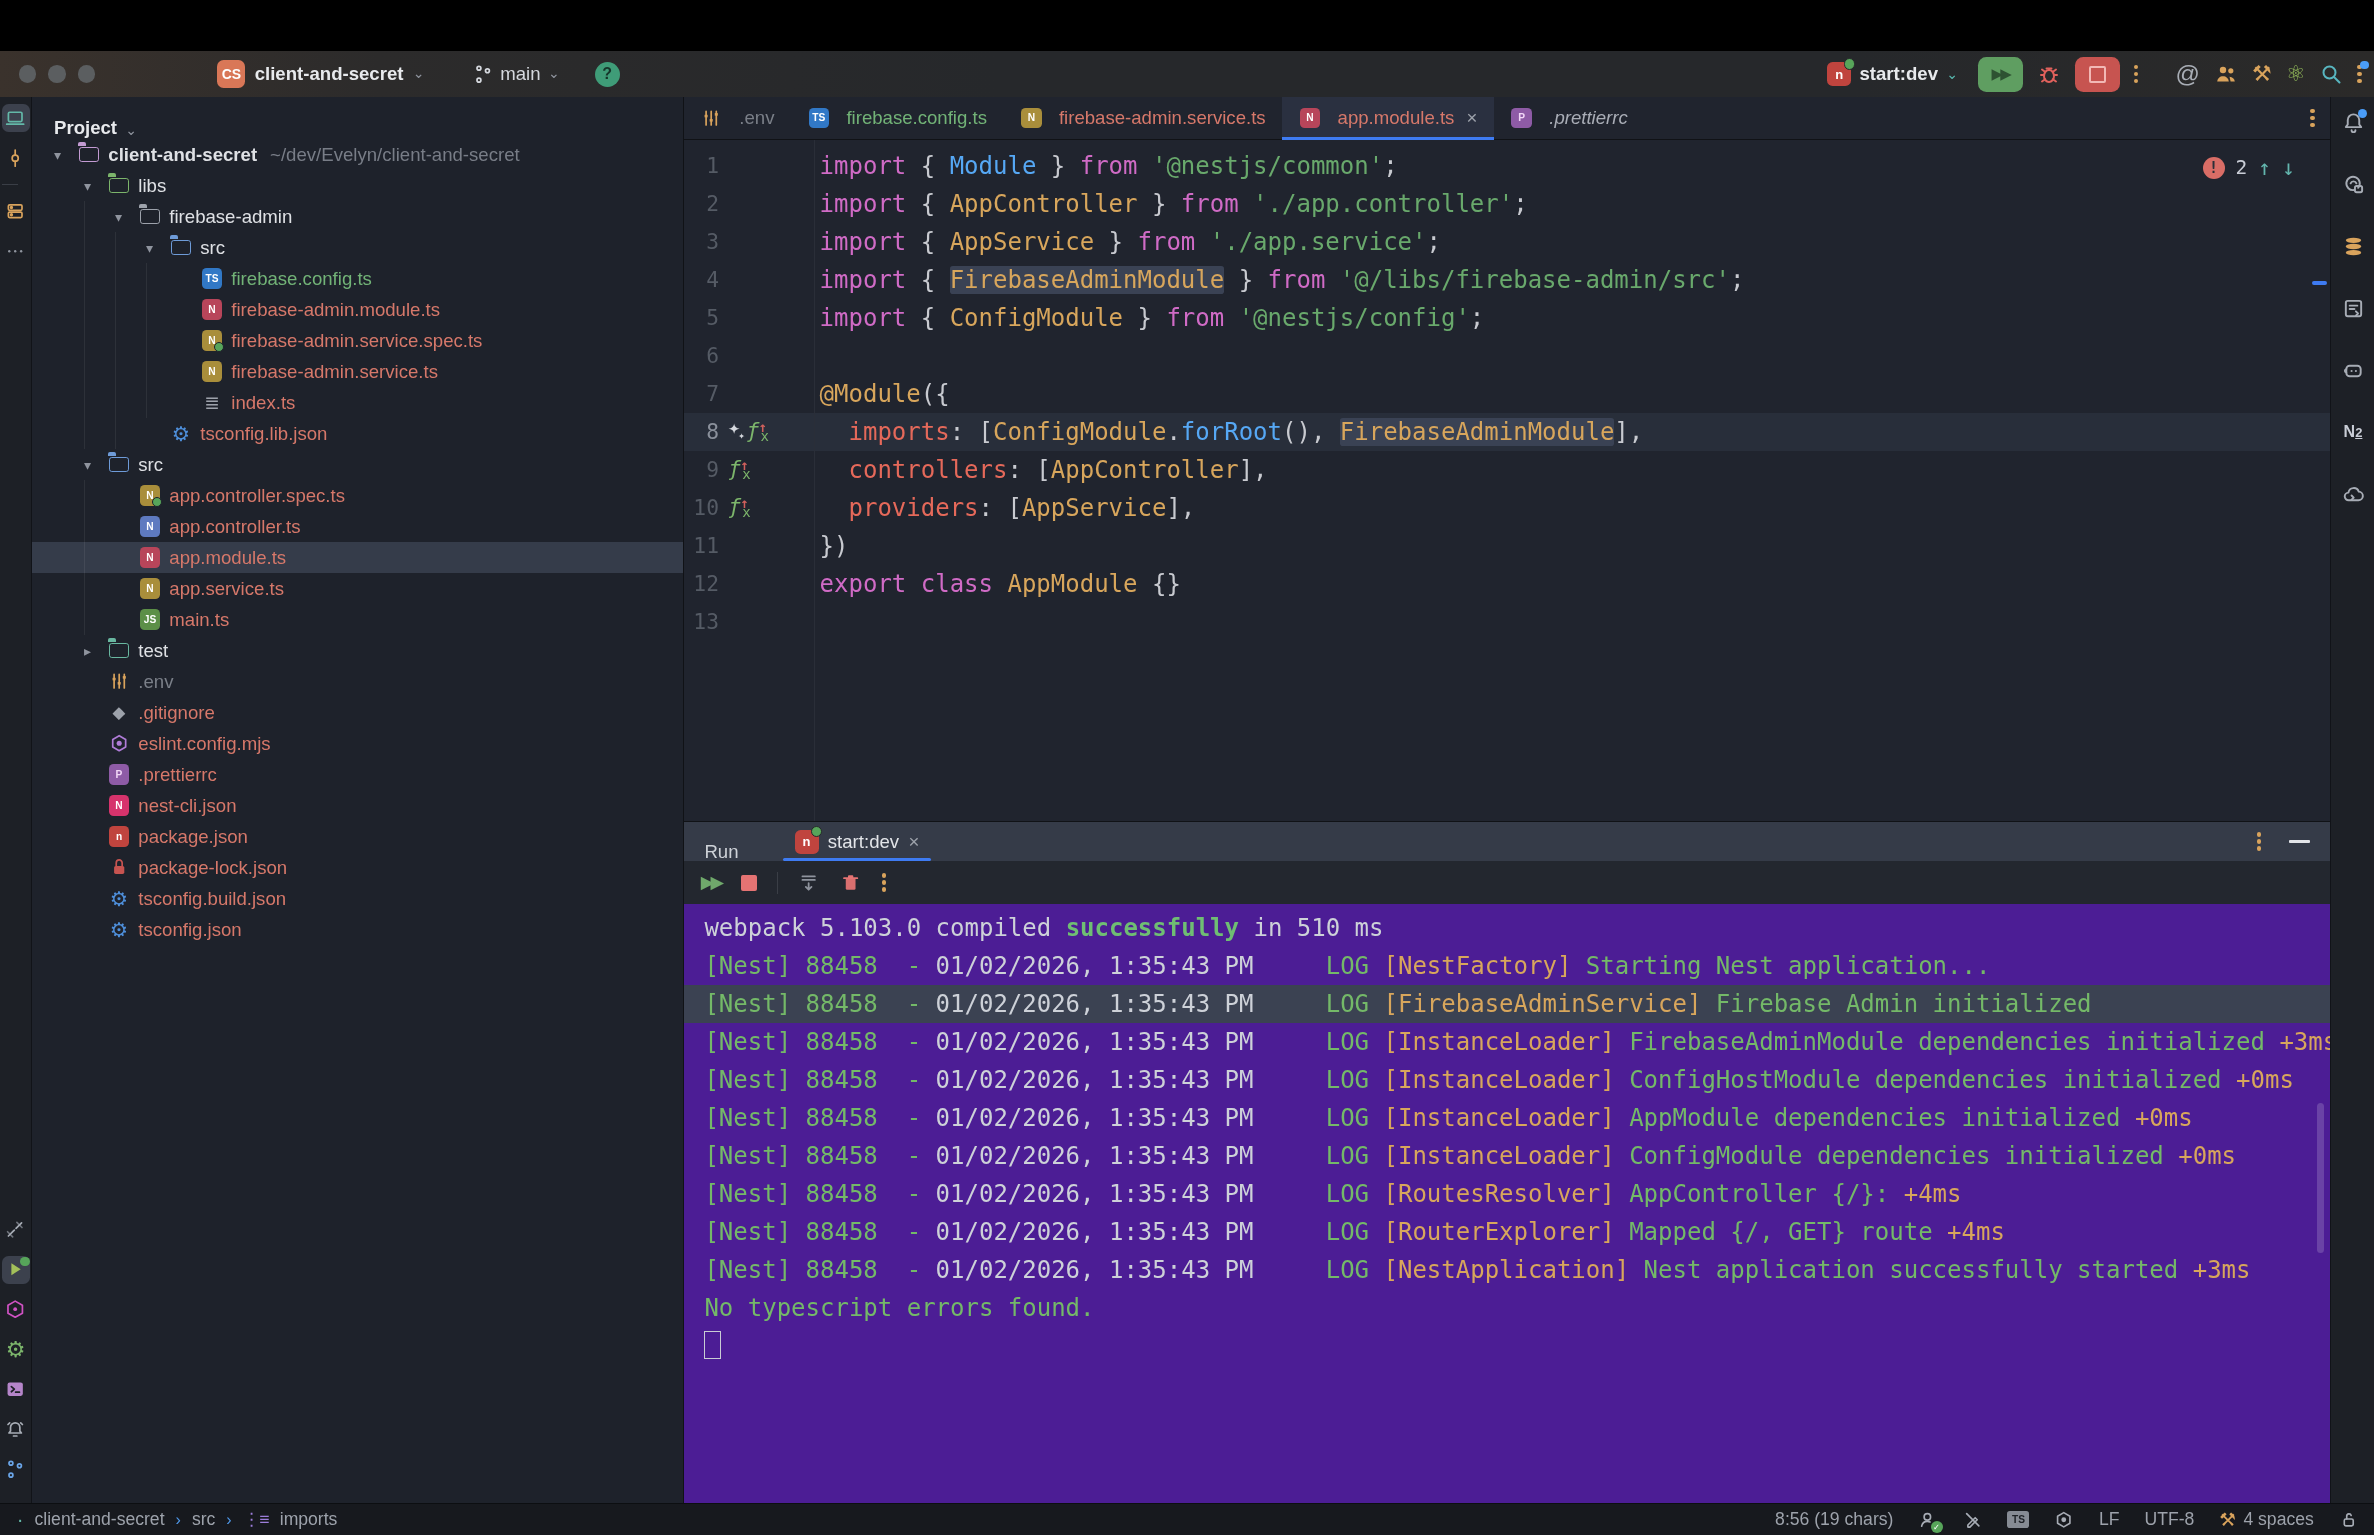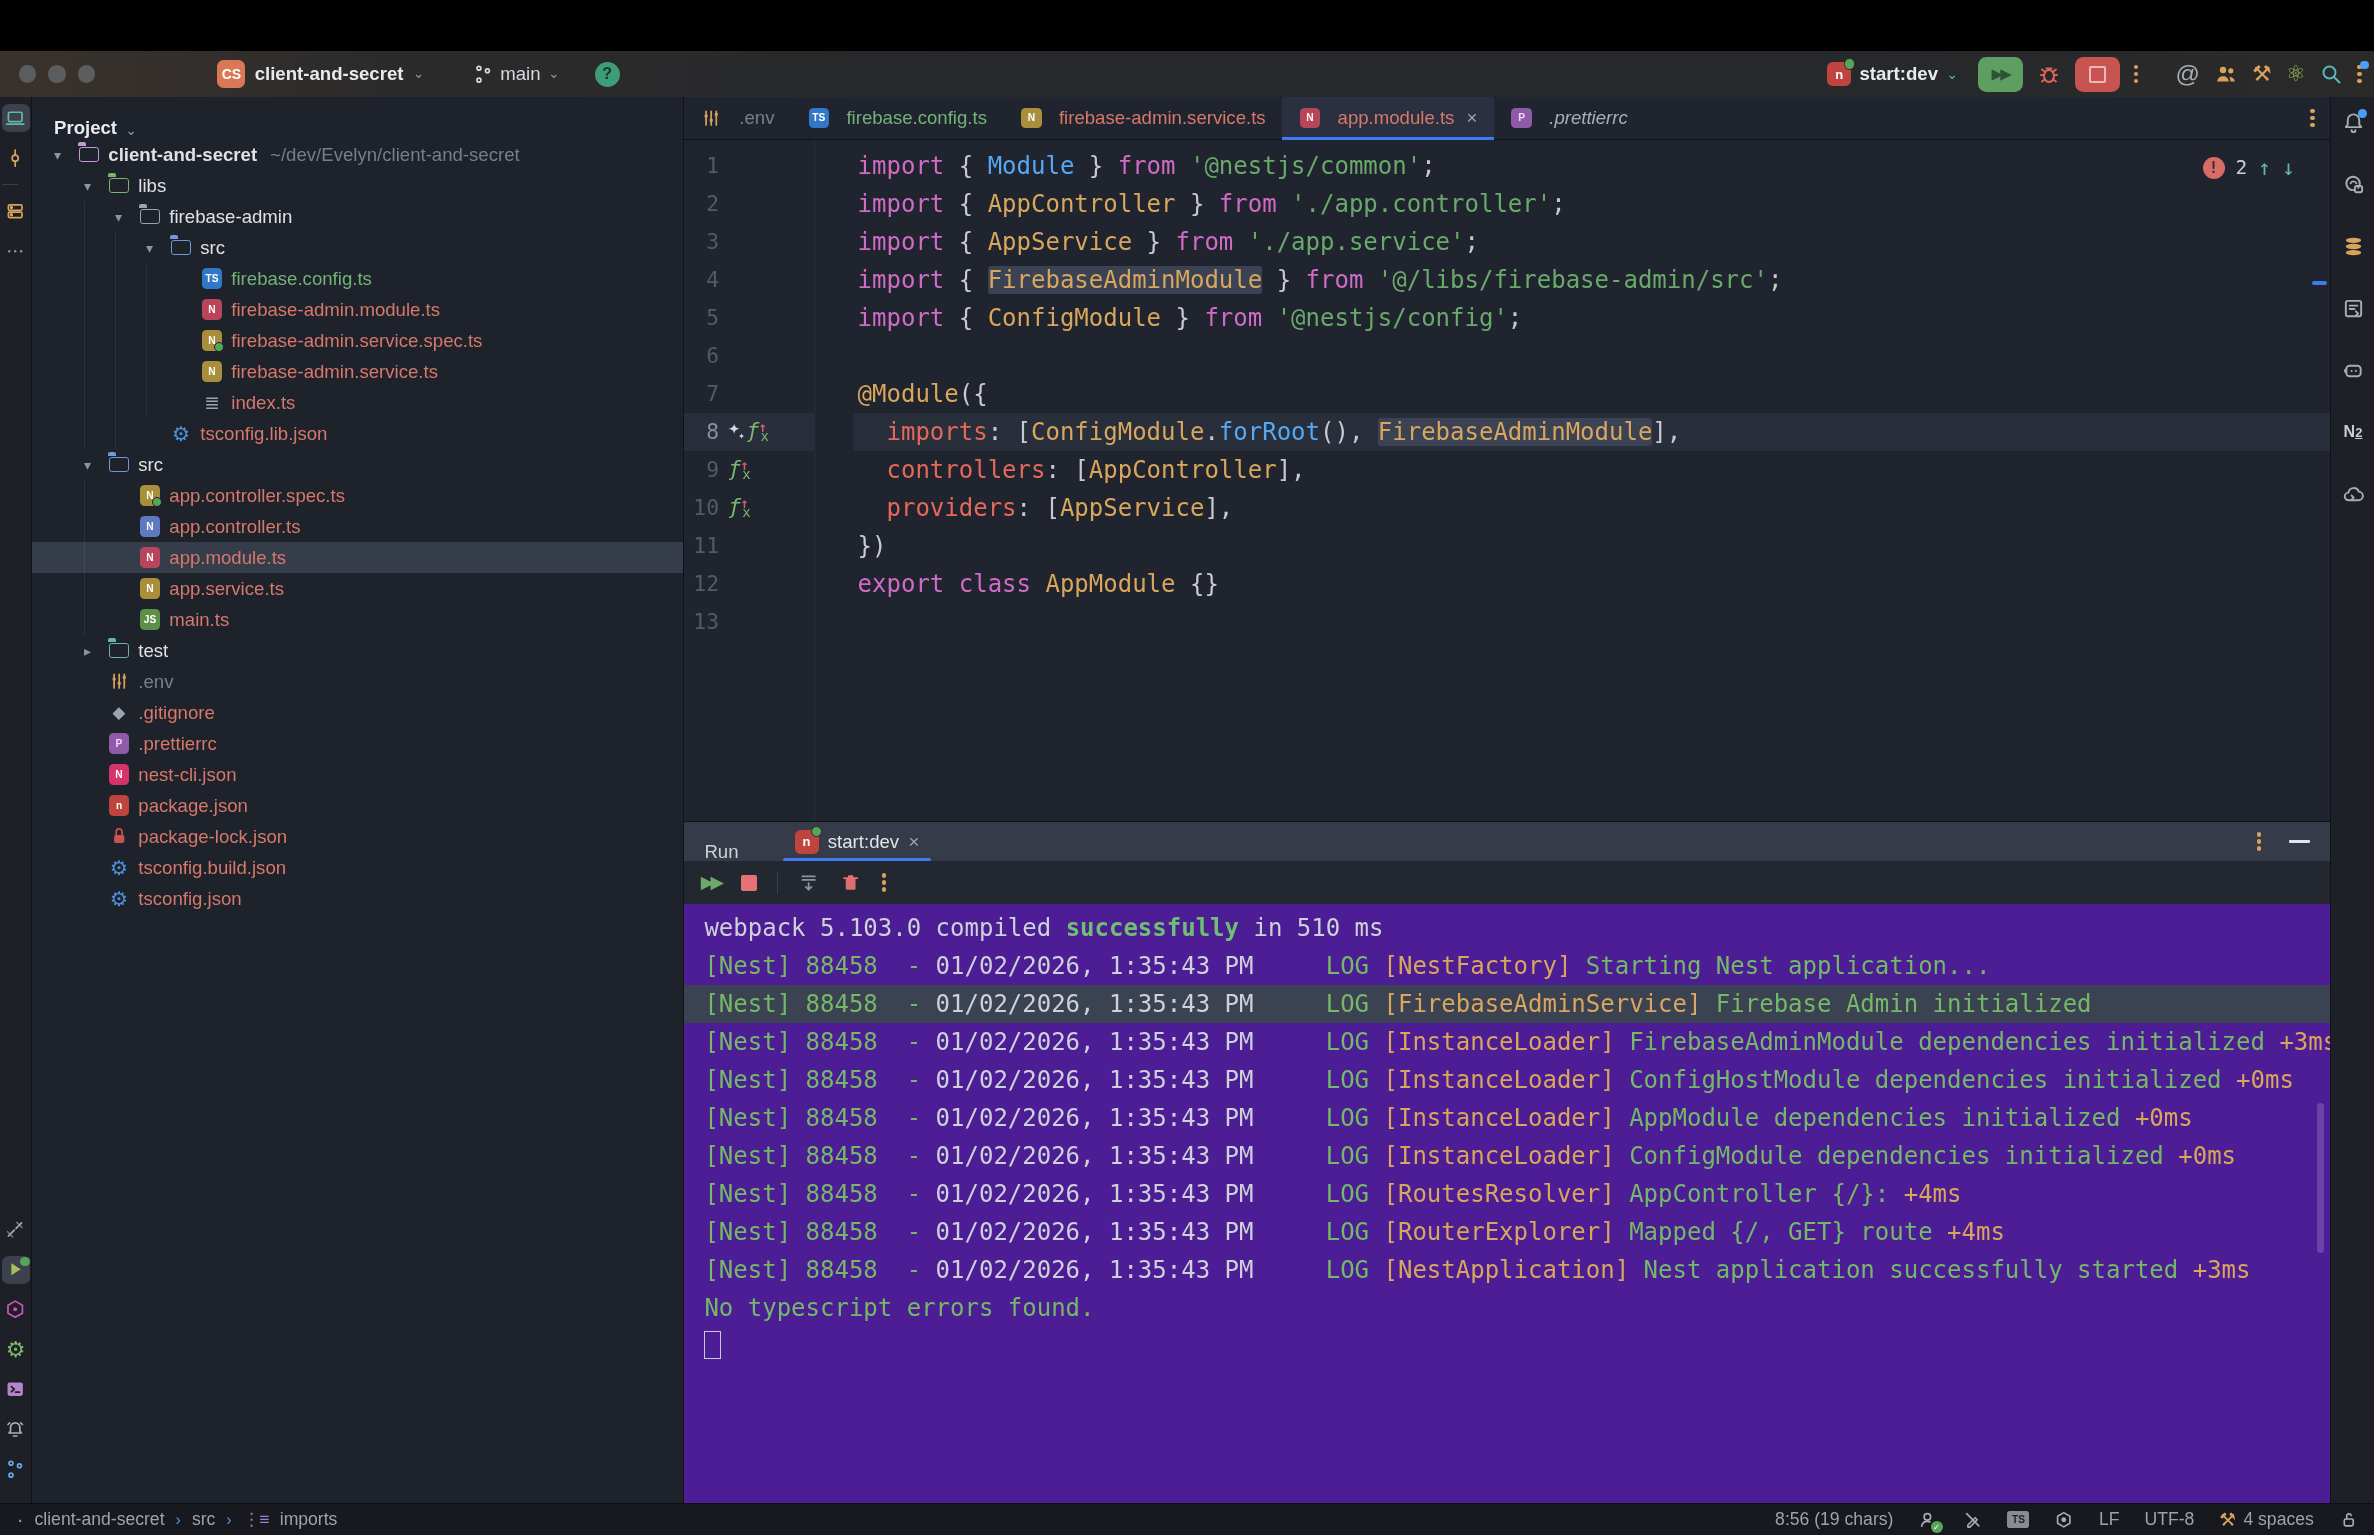--- a/index.html
+++ b/index.html
@@ -108,21 +108,21 @@
   .grow .num{width:35px;text-align:right;color:#555B65;flex:none;font-family:"DejaVu Sans Mono","Liberation Mono",monospace;font-size:21.3px;}
   .grow .gicons{flex:1;display:flex;align-items:center;padding-left:9.3px;gap:3.7px;}
   .grow.caret{background:#282E3A;} .grow.caret .num{color:#8A909B;}
   .spark{color:#D5D8DE;font-size:19.5px;letter-spacing:-1.9px;}
   .spark small{font-size:11px;vertical-align:sub;}
   .fx{display:inline-flex;align-items:baseline;font-family:"DejaVu Sans Mono",monospace;}
   .fx em{color:#7CB56B;font-style:italic;font-size:21.3px;}
   .fx b{color:#D0605C;font-size:14px;position:relative;top:-6.5px;left:-0.9px;}
   .fx i{color:#7CB56B;font-style:normal;font-size:14px;position:relative;top:2.8px;left:-7.4px;}
   #code{flex:1;padding-top:7.4px;position:relative;}
-  .cline{height:38px;white-space:pre;padding-left:4.6px;margin-left:38px;}
+  .cline{height:38px;white-space:pre;padding-left:4.6px;}
   .cline.caret{background:#282E3A;}
   .tk-k{color:#D06BC6;} .tk-b{color:#56A8F5;} .tk-g{color:#D8A65C;} .tk-s{color:#69A96C;}
   .tk-p{color:#C8CAD0;} .tk-r{color:#E5695A;}
   .tk-hl{background:#3A4254;border-radius:2.8px;}
   #inspect-widget{position:absolute;top:9.3px;right:35px;display:flex;align-items:center;gap:11px;font-size:19.5px;}
   .err-circle{width:22px;height:22px;border-radius:50%;background:#D96D66;color:#2B2F38;font-weight:bold;
     font-size:15px;display:flex;align-items:center;justify-content:center;}
   .arrow-teal{color:#63B6AE;font-size:21.3px;}
   #stripe-mark{position:absolute;right:2.8px;top:141px;width:15px;height:3.7px;background:#3E7BF2;border-radius:1.9px;}
   
@@ -497,20 +497,33 @@
           <span class="tspace"></span>
           <span class="ticon">
             <span class="diam">◆</span>
           </span>
           <span class="tlabel c-salmon">.gitignore</span>
         </div>
         <div class="trow">
           <s class="guide" style="border-left:none"></s>
           <span class="tspace"></span>
           <span class="ticon">
+            <span class="ic ic-sm hexa">
+              <svg viewBox="0 0 24 24" fill="none" stroke="currentColor" stroke-width="2" stroke-linecap="round" stroke-linejoin="round">
+                <polygon points="12,3.2 19.6,7.6 19.6,16.4 12,20.8 4.4,16.4 4.4,7.6"></polygon>
+                <circle cx="12" cy="12" r="3" fill="currentColor" stroke="none"></circle>
+              </svg>
+            </span>
+          </span>
+          <span class="tlabel c-salmon">eslint.config.mjs</span>
+        </div>
+        <div class="trow">
+          <s class="guide" style="border-left:none"></s>
+          <span class="tspace"></span>
+          <span class="ticon">
             <span class="fbadge bg-pret">P</span>
           </span>
           <span class="tlabel c-salmon">.prettierrc</span>
         </div>
         <div class="trow">
           <s class="guide" style="border-left:none"></s>
           <span class="tspace"></span>
           <span class="ticon">
             <span class="fbadge bg-npink">N</span>
           </span>

